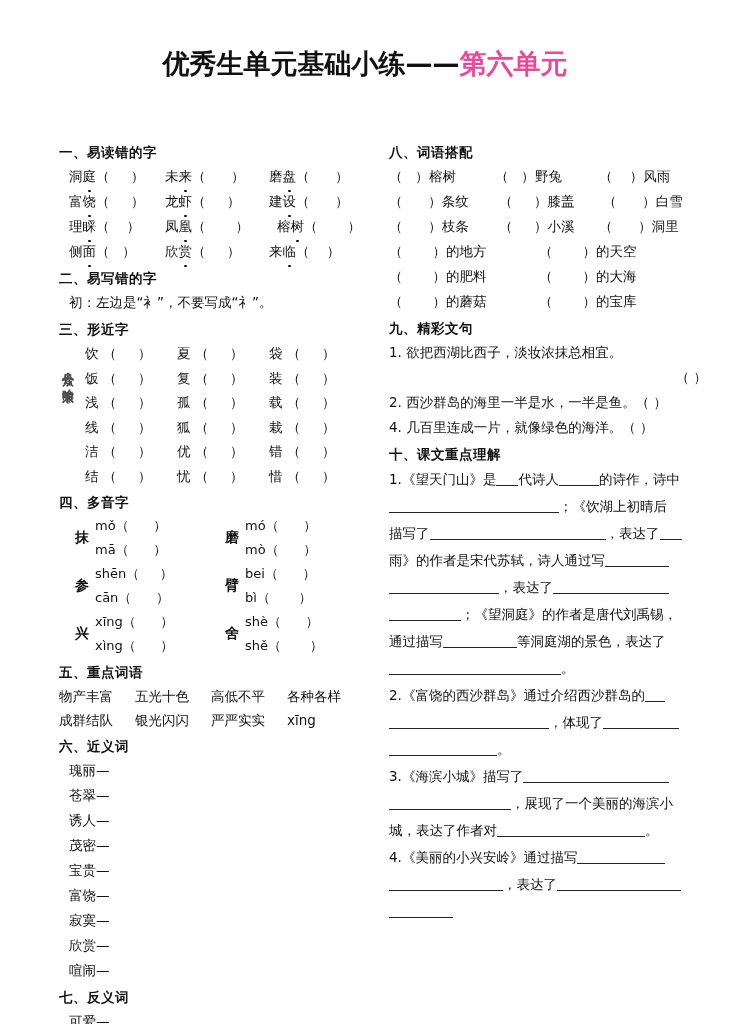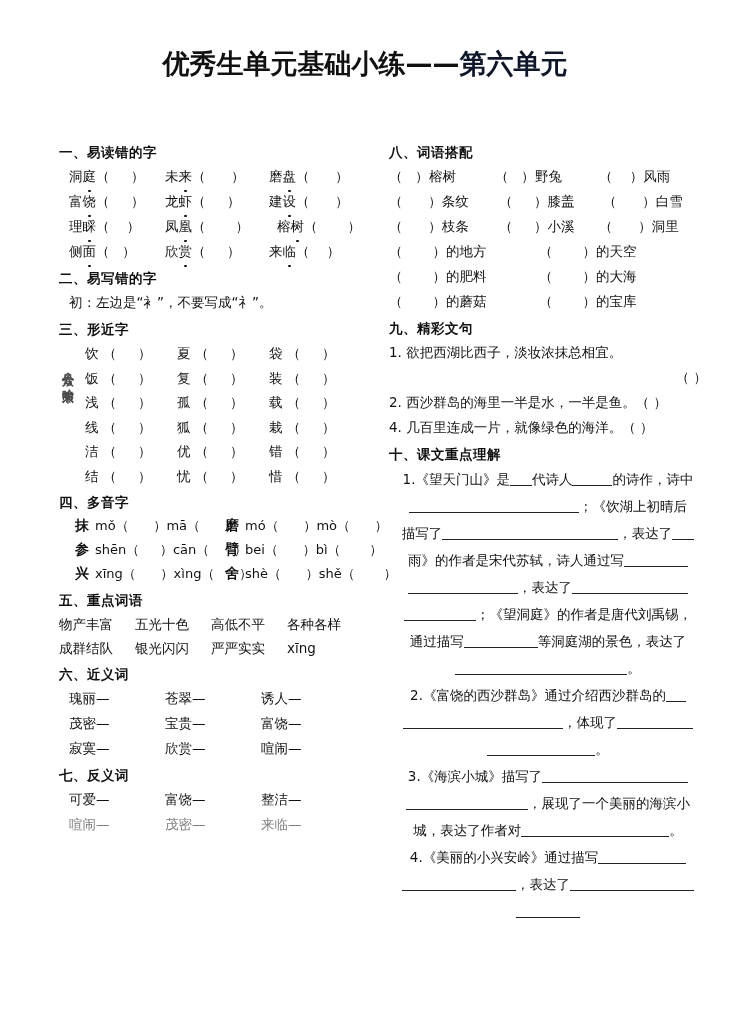--- a/index.html
+++ b/index.html
@@ -20,21 +20,21 @@
     padding-top: 46px;
     padding-bottom: 6px;
   }
   .title{
     font-size: 27px;
     font-weight: 700;
     letter-spacing: 0px;
     white-space: nowrap;
     display:inline-block;
   }
-  .title .red { color:#0f172a; }
+  .title .red { color:#ec4899; }
 
   
   .columns{
     position:absolute;
     top: 138px; left:1px; right:0;
     display:flex;
     align-items:flex-start;
   }
   .col-left{ width: 310px; margin-left: 58px; }
   .col-right{ width: 318px; margin-left: 20px; }
@@ -92,55 +92,55 @@
   .dyz-grid{ padding-left:10px; }
   .dyz-row{ display:flex; }
   .dyz-group{ width: 150px; display:flex; align-items:center; }
   .dyz-char{
     width: 26px;
     font-size: 14px;
     font-weight:700;
     text-align:center;
     flex: 0 0 26px;
   }
-  .dyz-pair{ display:flex; flex-direction:row; }
+  .dyz-pair{ display:flex; flex-direction:column; }
   .dyz-item{
     font-size: 13px;
     line-height: 24px;
     white-space: nowrap;
     font-family:"DejaVu Sans","Liberation Sans",sans-serif;
   }
 
   
   .kw-row{ display:flex; font-size:13.5px; line-height:24px; }
   .kw-cell{ width: 76px; }
 
   
-  .syn-row{ display:flex; font-size:13.5px; line-height:25px; }
+  .syn-row{ display:flex; font-size:13.5px; line-height:25px;flex-direction:column; }
   .syn-cell{ width: 96px; }
   .faded{ opacity:.55; }
 
   
   .cw-row{ display:flex; font-size:13.5px; line-height:25px; }
   .cw-cell{ display:flex; }
   .blank-paren{ display:inline-block; }
 
   
   .sent{ font-size:13.5px; line-height:25px; white-space:nowrap; }
   .sent-right{ text-align:right; font-size:13.5px; line-height:25px; }
 
   
   .fill{ font-size:13.5px; line-height:27px; }
   .u{
     display:inline-block;
     border-bottom:1px solid #222;
     height: 15px;
     vertical-align: -2px;
   }
-  .fill p{ margin:0;text-align:center; }
+  .fill p{ margin:0; }
 </style>
 </head>
 <body>
 
 <div class="page">
 
   <div class="title-wrap">
     <div class="title"><span>优秀生单元基础小练——</span><span class="red">第六单元</span></div>
   </div>
 

